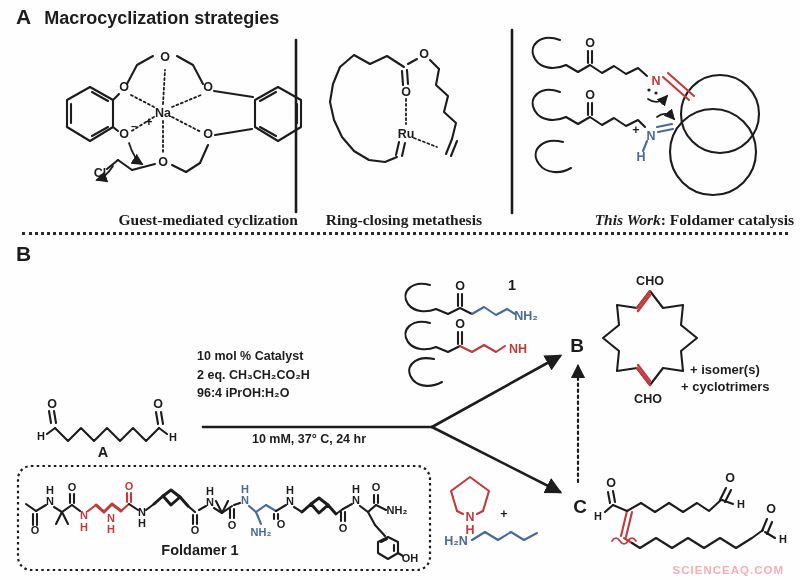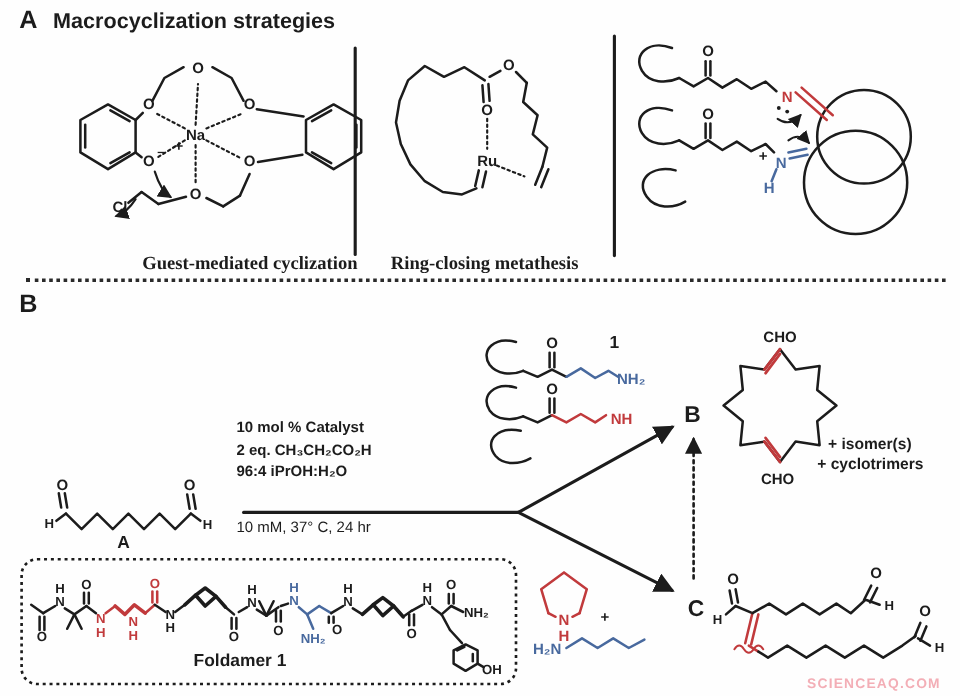--- a/index.html
+++ b/index.html
@@ -8,22 +8,22 @@
   .hdr{position:absolute;display:flex;align-items:baseline;gap:13px;font-weight:bold;}
   .hdrA{left:16px;top:5px;font-size:18px;}
   .hdrB{left:16px;top:242px;font-size:20px;}
   .hdr .pl{font-size:21px;}
   .cap{position:absolute;top:199px;text-align:right;font-family:"Liberation Serif",serif;
        font-weight:bold;font-size:15.5px;white-space:nowrap;margin-top:12px;}
   .cap i{font-style:italic;}
   .dotsep{position:absolute;left:22px;top:232px;width:766px;border-top:3px dotted #2a2a2a;}
   .conds{position:absolute;left:197px;top:347px;width:224px;text-align:left;
          font-weight:bold;font-size:12.5px;line-height:18.6px;}
-  .condsB{position:absolute;left:197px;top:432px;width:224px;
-          font-weight:normal;font-size:12.5px;}
+  .condsB{position:absolute;left:197px;top:432px;width:224px;text-align:center;
+          font-weight:bold;font-size:12.5px;}
   .wm{position:absolute;right:16px;bottom:4px;font-size:11.5px;letter-spacing:1px;
       color:#f3aeb6;font-weight:bold;}
   svg{position:absolute;left:0;top:0;}
   .s{stroke:#1c1c1c;stroke-width:2.1;fill:none;stroke-linecap:round;stroke-linejoin:round;}
   .sw3{stroke-width:3;}
   .sw26{stroke-width:2.6;}
   .sr{stroke:#c13a3c;}
   .sb{stroke:#48699e;}
   .dash{stroke-dasharray:2 2.8;stroke-width:1.8;}
   .dash2{stroke-dasharray:2.5 3.5;stroke-width:2.2;}
@@ -335,20 +335,23 @@
       <path class="s sb" d="M472,540 L485,532 L498,540 L511,532 L524,540 L537,533"></path>
     </g>
   </svg>
 
   <div class="cap" style="left:28px;width:270px;">
     <span>Guest-mediated cyclization</span>
   </div>
   <div class="cap" style="left:298px;width:184px;">
     <span>Ring-closing metathesis</span>
   </div>
+  <div class="cap" style="left:516px;width:278px;">
+    <i>This Work</i><span>: Foldamer catalysis</span>
+  </div>
 
   <div class="dotsep"></div>
 
   <div class="hdr hdrB">
     <span class="pl">B</span>
   </div>
 
   <div class="conds">
     <div>10 mol % Catalyst</div>
     <div>2 eq. CH₃CH₂CO₂H</div>

